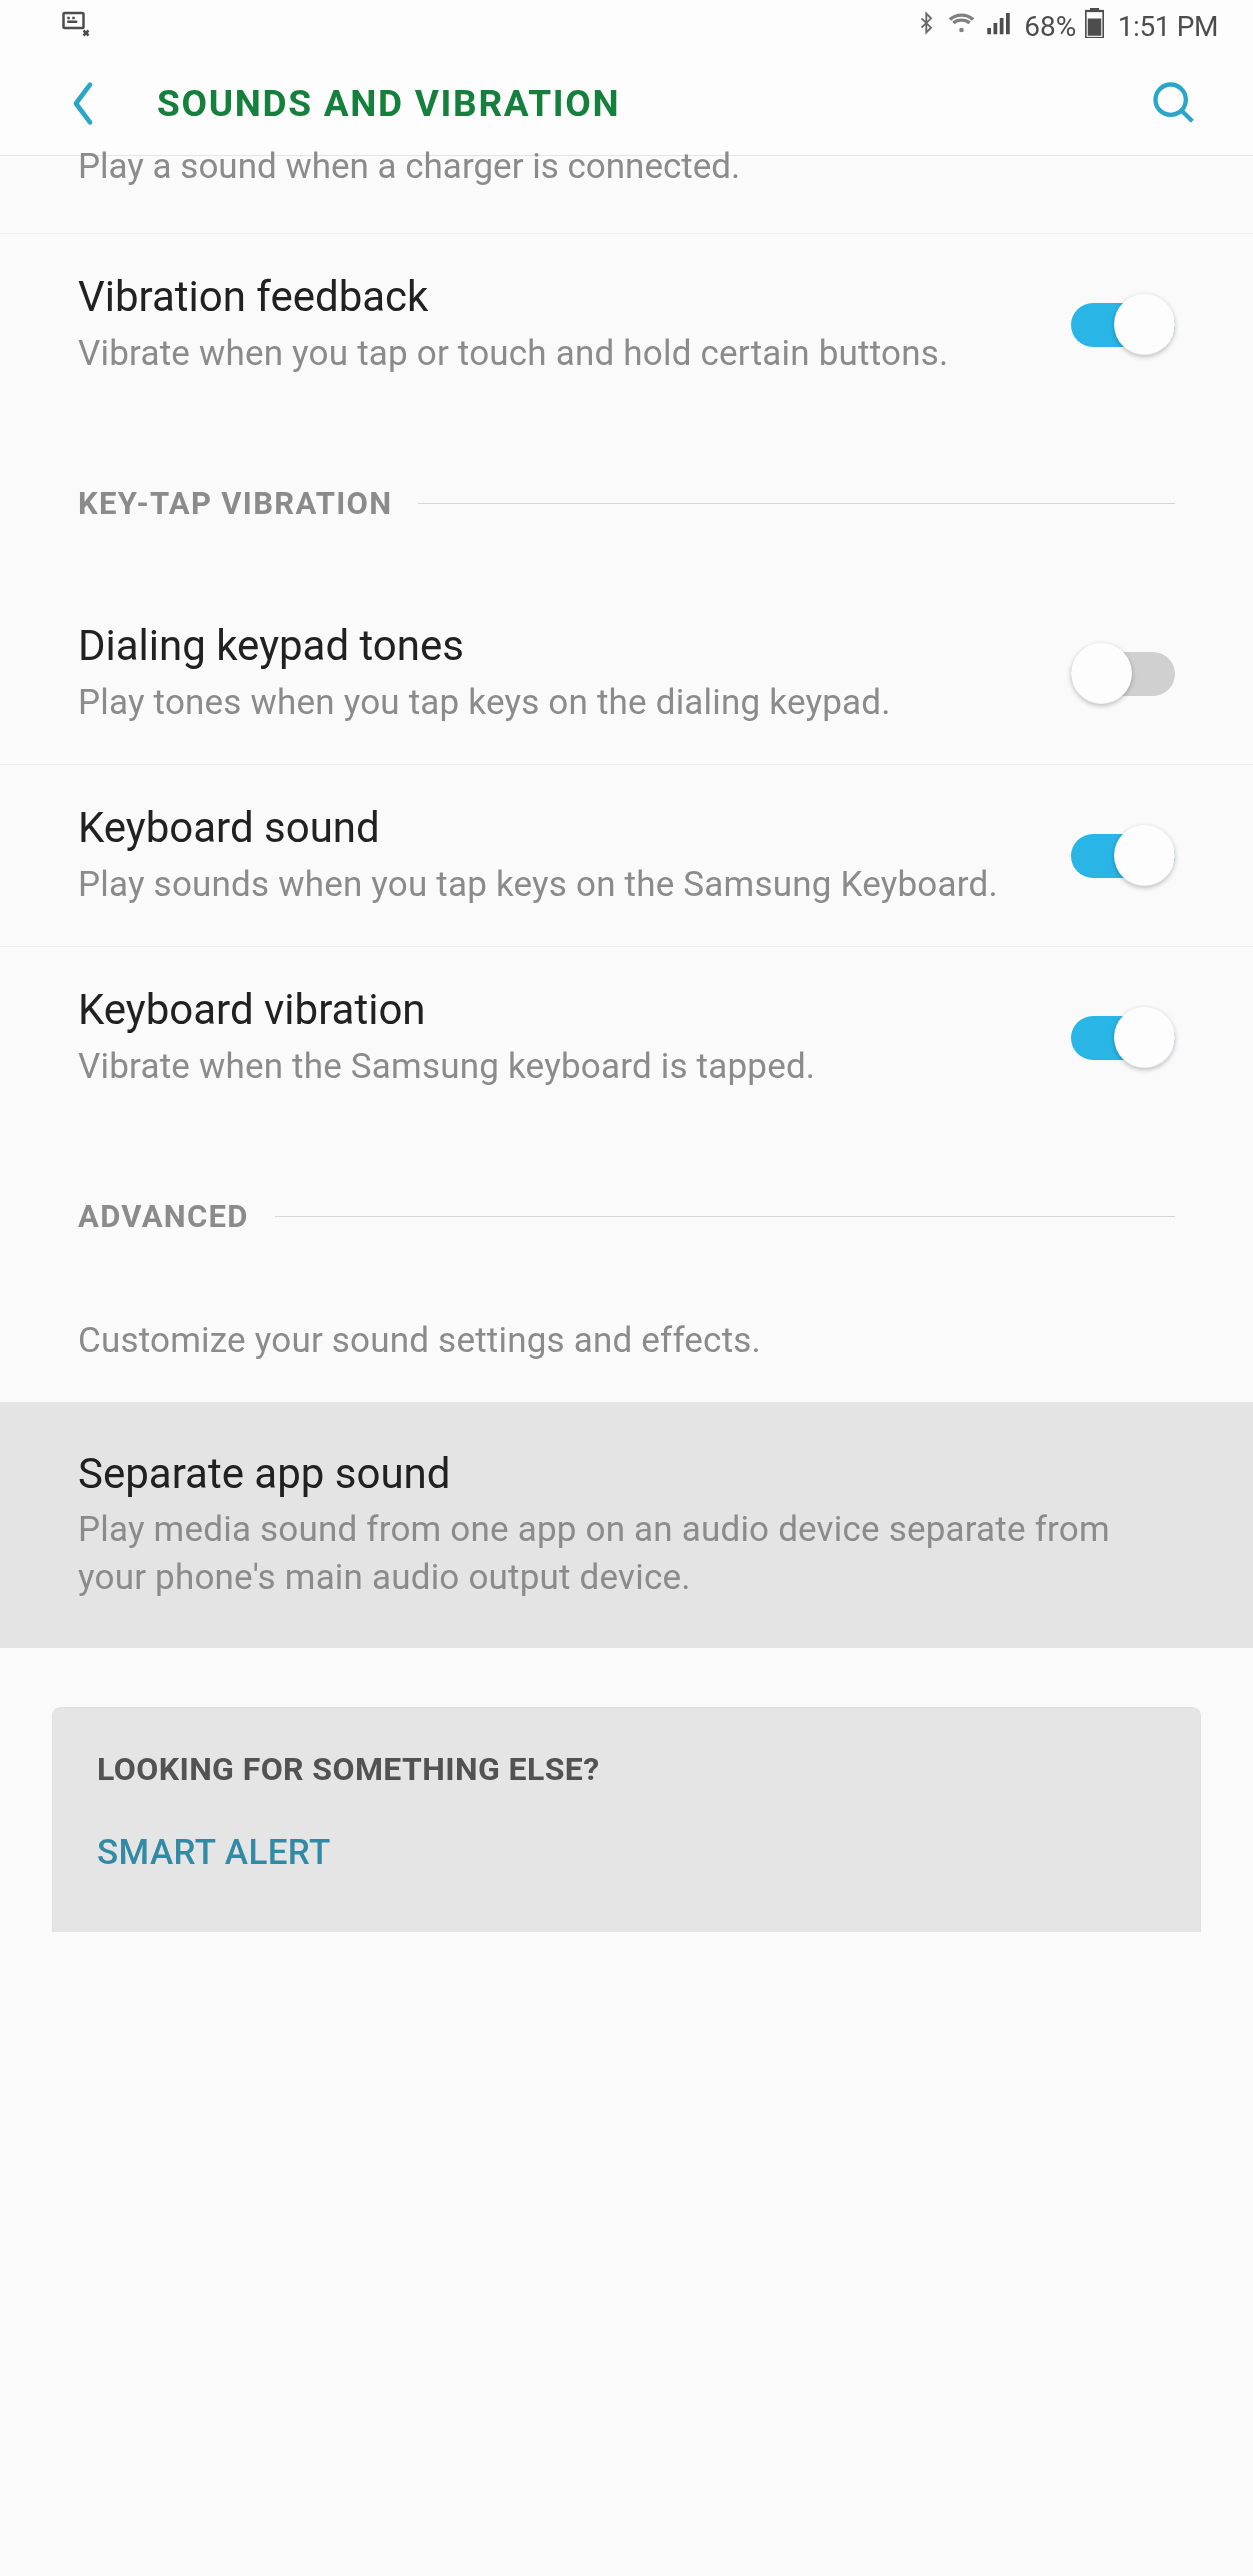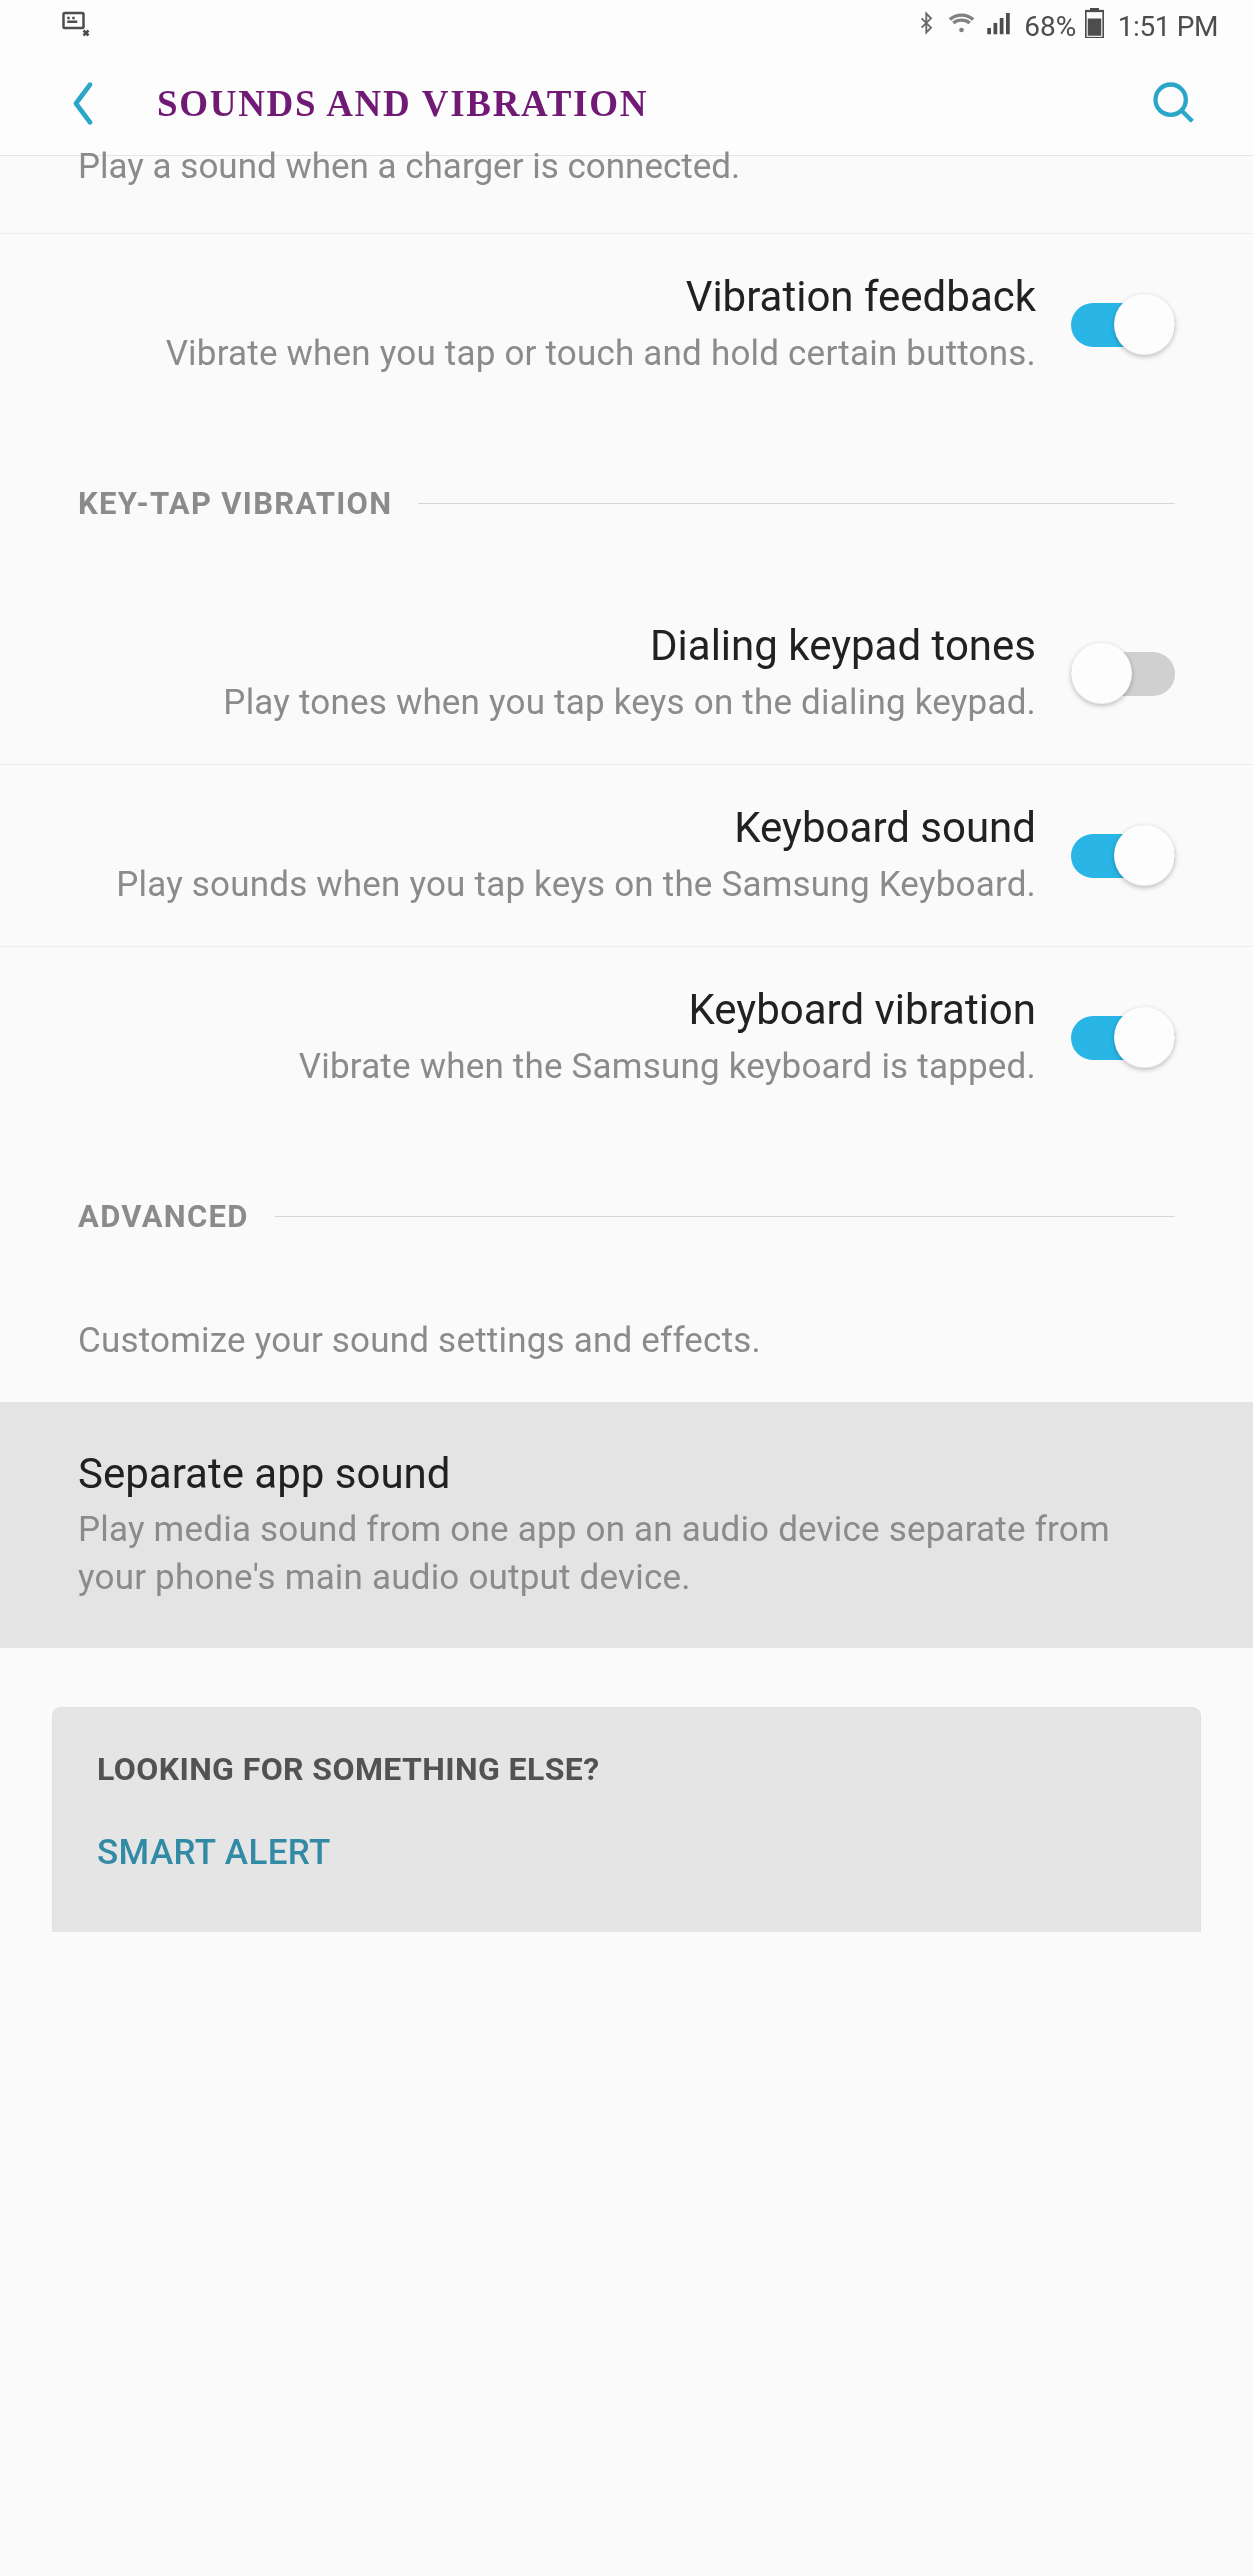--- a/index.html
+++ b/index.html
@@ -38,34 +38,32 @@
     display: flex;
     align-items: center;
     justify-content: center;
     margin-right: 52px;
   }
   .app-title {
     flex: 1;
     font-size: 37px;
     font-weight: 700;
     letter-spacing: 1.7px;
-    color: #701a75;
-    font-family: Liberation Serif, serif;
+    color: #15803d;
   }
   .search-ico { width: 52px; height: 52px; }
   .content { position: relative; }
   .row {
     padding: 38px 78px 38px 78px;
     border-top: 1.7px solid #ededed;
   }
   .row .line {
     display: flex;
     align-items: center;
     gap: 35px;
-    text-align: right;
   }
   .row .textcol { flex: 1; min-width: 0; }
   .row-title {
     font-size: 42px;
     color: #212121;
     font-weight: 400;
     margin-bottom: 8.7px;
   }
   .row-sub {
     font-size: 35px;

